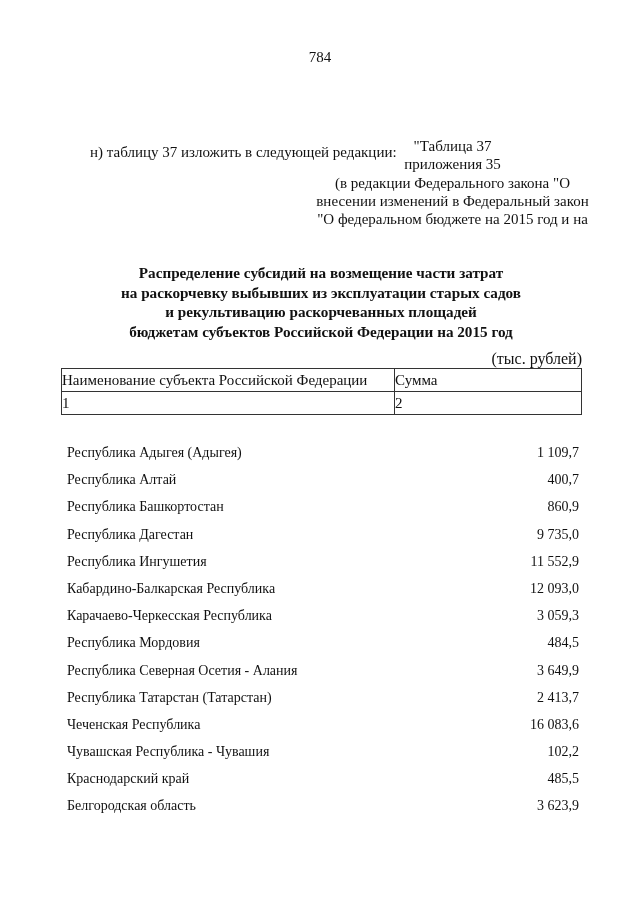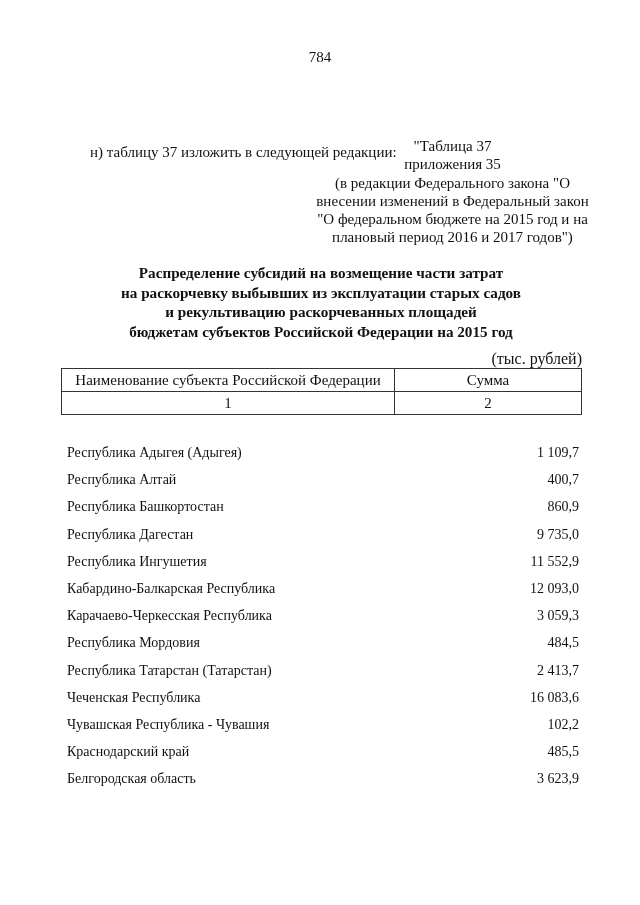--- a/index.html
+++ b/index.html
@@ -60,21 +60,20 @@
   table.head-table {
     position: absolute;
     top: 368px;
     left: 61px;
     width: 521px;
     border-collapse: collapse;
     font-size: 15px;
   }
   table.head-table td {
     border: 1px solid #333333;
-    text-align: center;
     height: 22px;
     padding: 0;
   }
   table.head-table td.col1 { width: 332px; }
   .rows {
     position: absolute;
     top: 437px;
     left: 67px;
     width: 512px;
     font-size: 14px;
@@ -94,21 +93,20 @@
 <div class="page-number">784</div>
 
 <div class="instruction">н) таблицу 37 изложить в следующей редакции:</div>
 
 <div class="table-caption">
   <div>"Таблица 37</div>
   <div>приложения 35</div>
   <div>(в редакции Федерального закона "О</div>
   <div>внесении изменений в Федеральный закон</div>
   <div>"О федеральном бюджете на 2015 год и на</div>
-  <div>плановый период 2016 и 2017 годов")</div>
 </div>
 
 <div class="doc-title">
   <div>Распределение субсидий на возмещение части затрат</div>
   <div>на раскорчевку выбывших из эксплуатации старых садов</div>
   <div>и рекультивацию раскорчеванных площадей</div>
   <div>бюджетам субъектов Российской Федерации на 2015 год</div>
 </div>
 
 <div class="units">(тыс. рублей)</div>
@@ -153,20 +151,24 @@
   </div>
   <div class="row">
     <span class="name">Карачаево-Черкесская Республика</span>
     <span class="value">3 059,3</span>
   </div>
   <div class="row">
     <span class="name">Республика Мордовия</span>
     <span class="value">484,5</span>
   </div>
   <div class="row">
+    <span class="name">Республика Северная Осетия - Алания</span>
+    <span class="value">3 649,9</span>
+  </div>
+  <div class="row">
     <span class="name">Республика Татарстан (Татарстан)</span>
     <span class="value">2 413,7</span>
   </div>
   <div class="row">
     <span class="name">Чеченская Республика</span>
     <span class="value">16 083,6</span>
   </div>
   <div class="row">
     <span class="name">Чувашская Республика - Чувашия</span>
     <span class="value">102,2</span>

